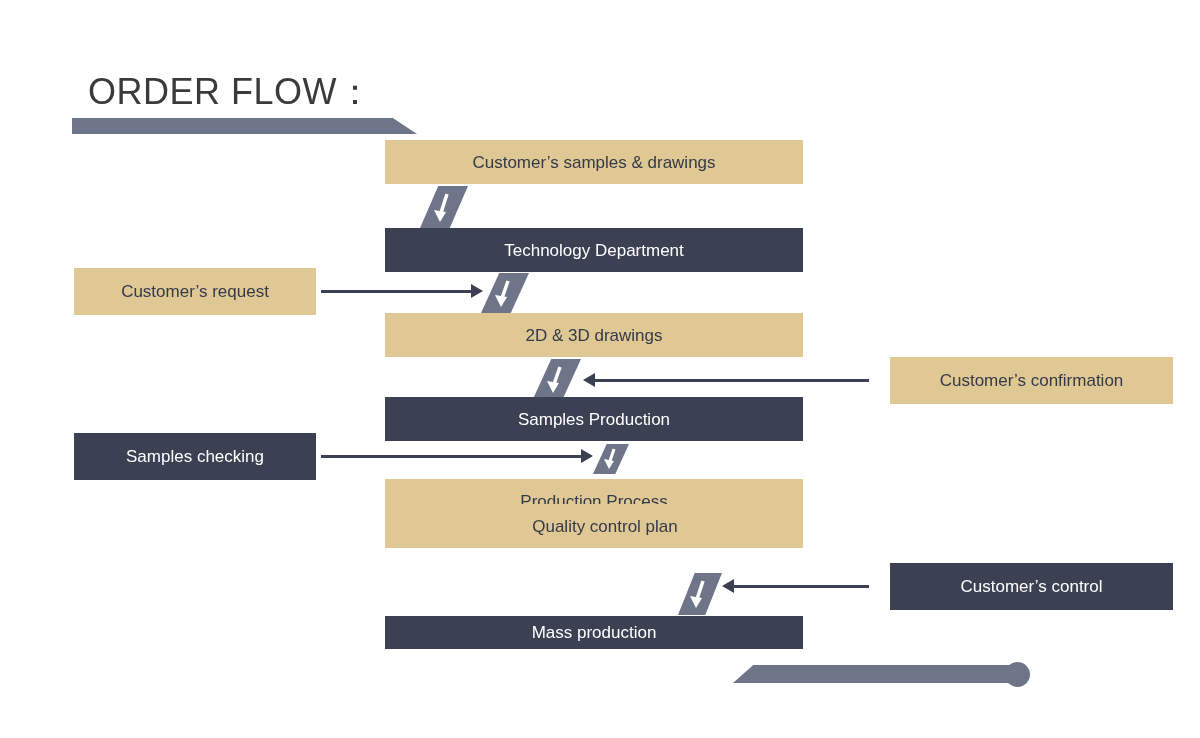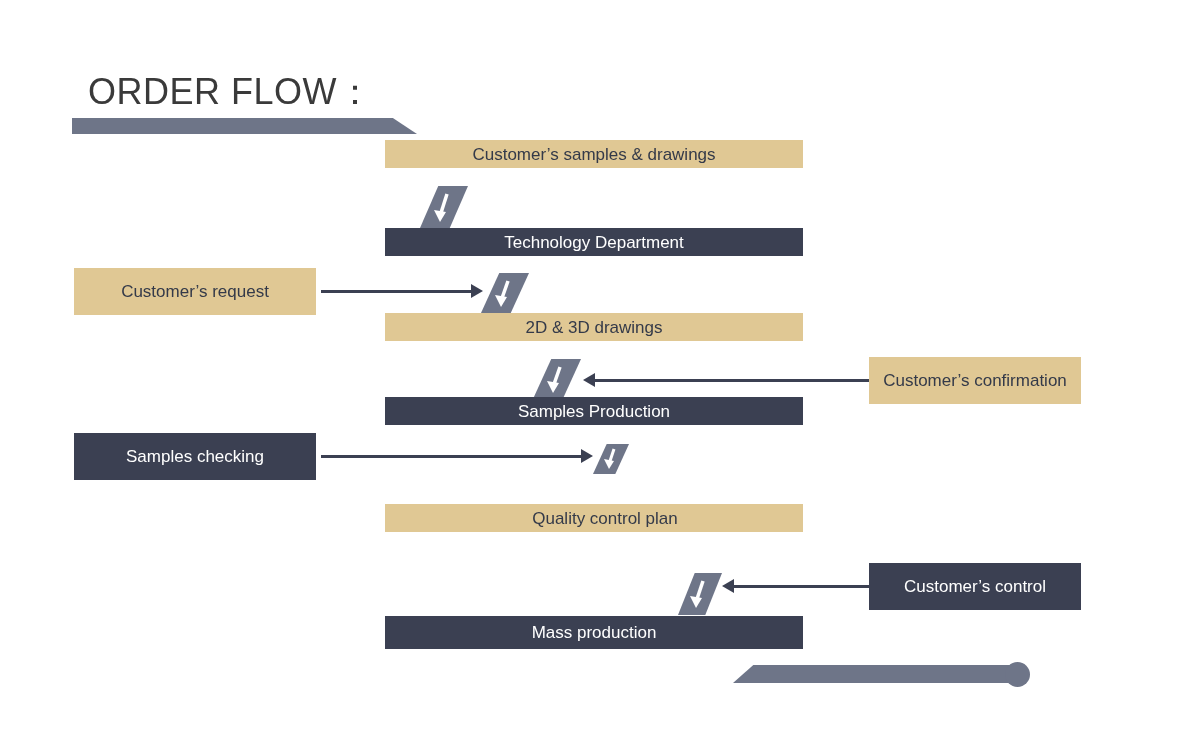--- a/index.html
+++ b/index.html
@@ -77,30 +77,30 @@
     background: #e0c894;
     color: #343a49;
   }
   .box.navy {
     background: #3b4052;
     color: #ffffff;
   }
   .box.center {
     left: 385px;
     width: 418px;
-    height: 28px;
+    height: 44px;
   }
   .box.side-left {
     left: 74px;
     width: 242px;
     height: 47px;
   }
   .box.side-right {
-    left: 869px;
-    width: 212px;
+    left: 890px;
+    width: 283px;
     height: 47px;
   }
 
   
   .diag {
     position: absolute;
     background: #6e7588;
     -webkit-clip-path: polygon(38% 0, 100% 0, 62% 100%, 0 100%);
     clip-path: polygon(38% 0, 100% 0, 62% 100%, 0 100%);
   }
@@ -172,20 +172,21 @@
 
   <div class="box center navy" style="top:397px;">Samples Production</div>
 
   <div class="diag" style="left:593px; top:444px; width:36px; height:30px;">
     <svg class="arrow" viewBox="0 0 36 30">
       <line x1="21" y1="5" x2="16" y2="20" stroke="#ffffff" stroke-width="3"></line>
       <polygon points="16,25 11,15 21,17" fill="#ffffff"></polygon>
     </svg>
   </div>
 
+  <div class="box center tan" style="top:479px;">Production Process</div>
 
   <div class="stub" style="left:661px; top:523px;"></div>
 
   <div class="box center tan" style="top:504px;padding-left:32px;">Quality control plan</div>
 
   <div class="diag" style="left:678px; top:573px; width:44px; height:42px;">
     <svg class="arrow" viewBox="0 0 44 42">
       <line x1="25" y1="8" x2="18" y2="29" stroke="#ffffff" stroke-width="3.5"></line>
       <polygon points="18,35 12,23 24,25" fill="#ffffff"></polygon>
     </svg>

